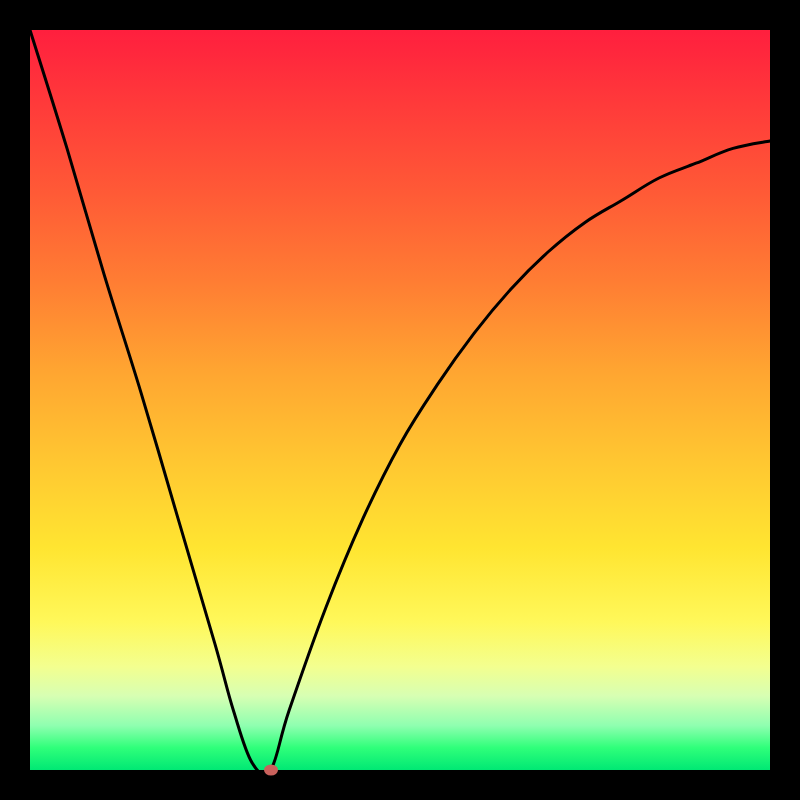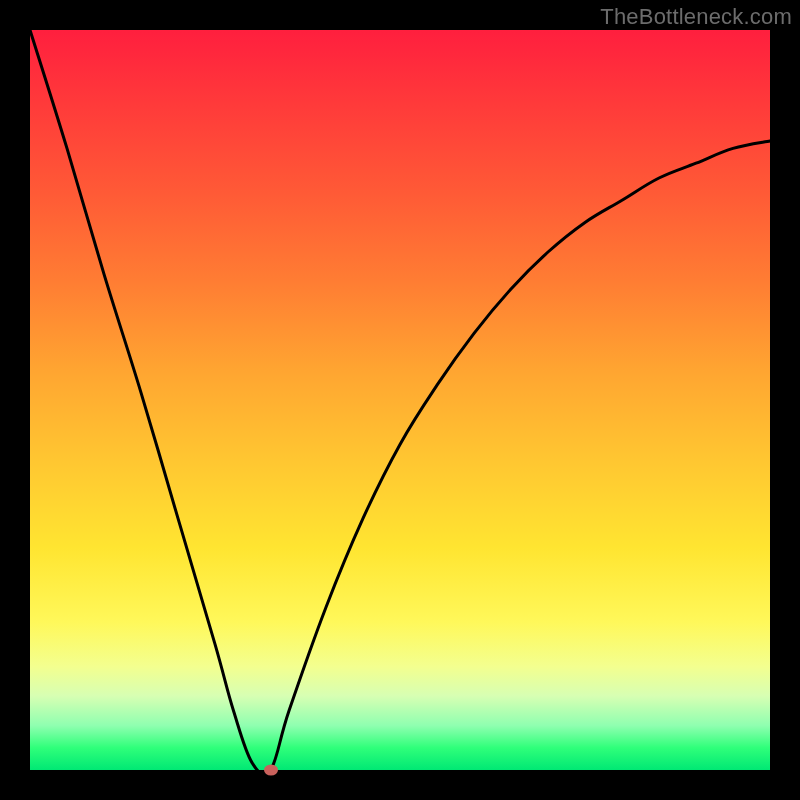--- a/index.html
+++ b/index.html
@@ -72,14 +72,13 @@
 
   <div class="plot-area">
 
     <svg class="curve" viewBox="0 0 740 740" preserveAspectRatio="none">
       <path id="curve-path" fill="none" stroke-width="3" stroke-linejoin="round" stroke-linecap="round" d="M 0.00 0.00 C 6.66 21.31, 23.68 74.44, 37.00 118.40 C 50.32 162.36, 60.68 200.24, 74.00 244.20 C 87.32 288.16, 97.68 318.64, 111.00 362.60 C 124.32 406.56, 134.68 443.11, 148.00 488.40 C 161.32 533.69, 175.01 579.57, 185.00 614.20 C 194.99 648.83, 196.84 659.49, 203.50 680.80 C 210.16 702.11, 215.34 721.94, 222.00 732.60 C 228.66 743.26, 233.84 749.32, 240.50 740.00 C 247.16 730.68, 249.01 710.10, 259.00 680.80 C 268.99 651.50, 282.68 611.83, 296.00 577.20 C 309.32 542.57, 319.68 517.70, 333.00 488.40 C 346.32 459.10, 356.68 438.38, 370.00 414.40 C 383.32 390.42, 393.68 375.18, 407.00 355.20 C 420.32 335.22, 430.68 320.72, 444.00 303.40 C 457.32 286.08, 467.68 273.65, 481.00 259.00 C 494.32 244.35, 504.68 233.99, 518.00 222.00 C 531.32 210.01, 541.68 201.72, 555.00 192.40 C 568.32 183.08, 578.68 178.19, 592.00 170.20 C 605.32 162.21, 615.68 154.66, 629.00 148.00 C 642.32 141.34, 652.68 138.53, 666.00 133.20 C 679.32 127.87, 689.68 122.40, 703.00 118.40 C 716.32 114.40, 733.34 112.33, 740.00 111.00" stroke="#000000"></path>
     </svg>
 
     <div id="marker" class="marker" style="left: 240.5px; top: 740px; background: rgb(201, 97, 92);"></div>
   </div>
 
-  <div class="watermark">TheBottleneck.com</div>
 </div>
 
 </body></html>

